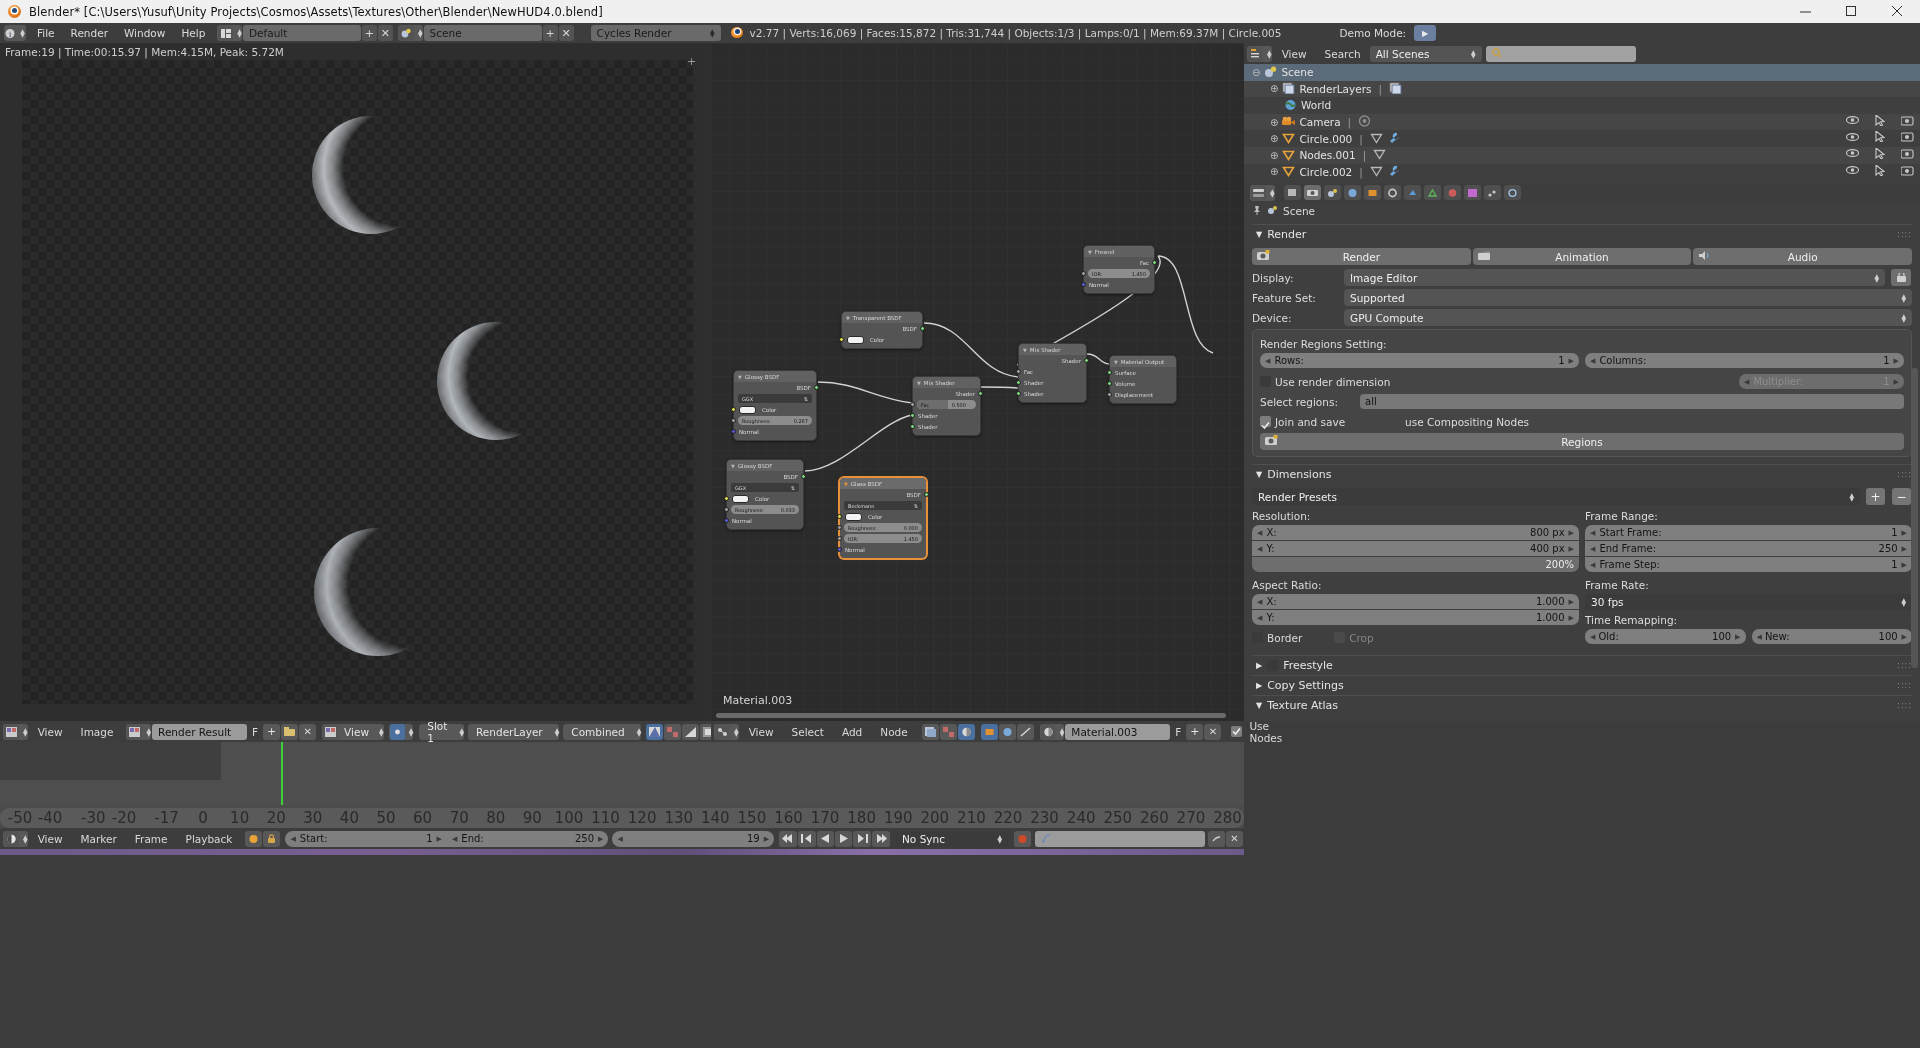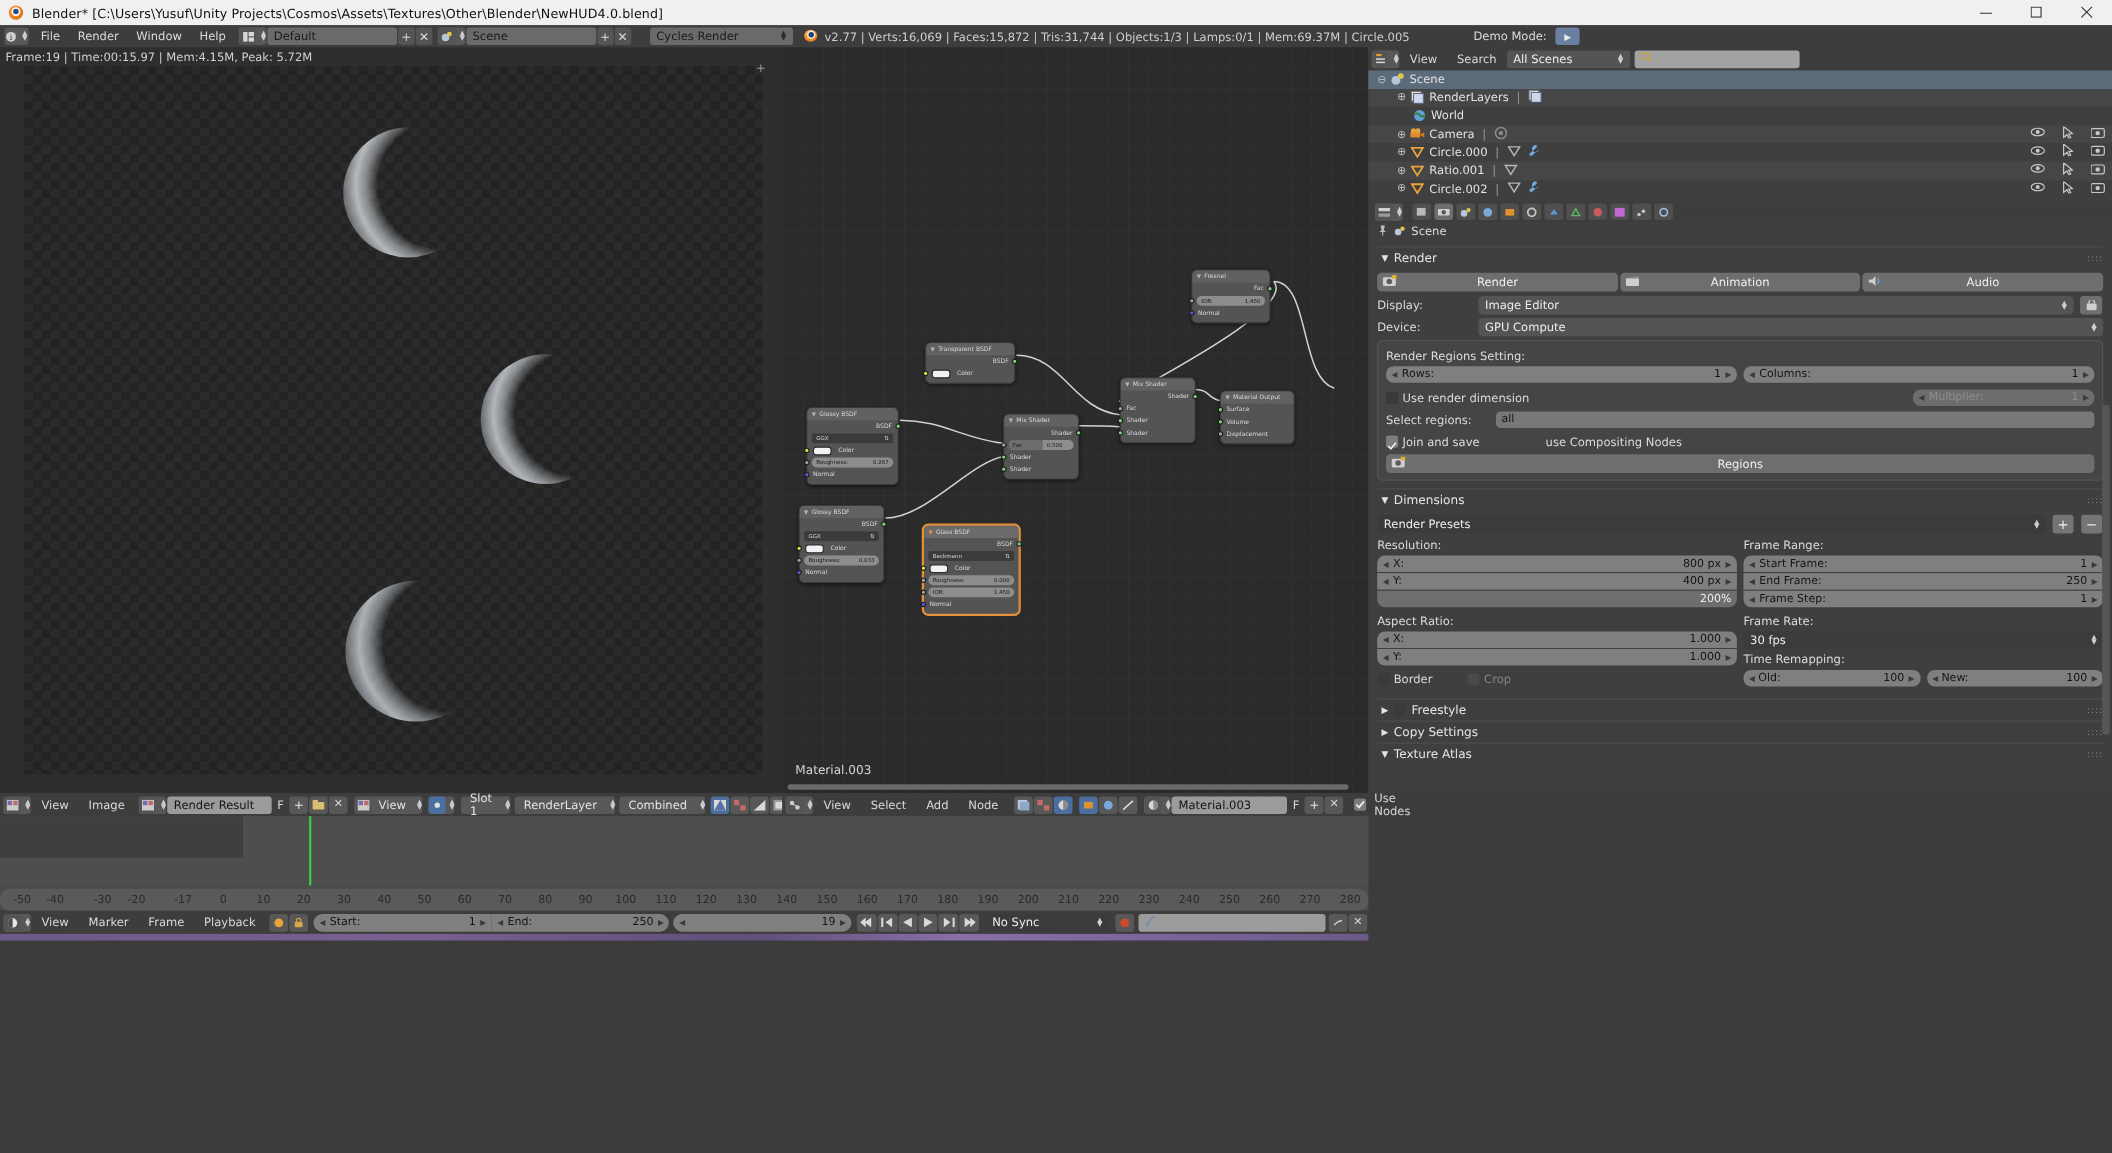--- a/index.html
+++ b/index.html
@@ -142,21 +142,21 @@
   .grpttl { font-size:10.5px; color:#dcdcdc; margin:2px 0 3px; }
 
   
   #imghdr { position:absolute; left:0; top:721px; width:711px; height:21px; }
   #nodehdr { position:absolute; left:711px; top:721px; width:533px; height:21px; }
   #timeline { position:absolute; left:0; top:742px; width:1244px; height:86px; background:#4b4b4b; }
   #tlrow { position:absolute; left:0; top:0; width:1244px; height:63px; background:#4e4e4e; }
   #tlcache { position:absolute; left:0; top:0; width:221px; height:38px; background:#3f3f3f; }
   #tlruler { position:absolute; left:0; bottom:0; width:1244px; height:20px; background:#5a5a5a;
      border-radius:9px; display:flex; align-items:center; }
-  #tlruler span { position:absolute; font-size:10px; color:#2a2a2a; transform:translateX(-50%); }
+  #tlruler span { position:absolute; font-size:15px; color:#2a2a2a; transform:translateX(-50%); }
   #playhead { position:absolute; left:281px; top:0; width:2px; height:63px; background:#3ad13a; }
   #tlhdr { position:absolute; left:0; top:828px; width:1244px; height:21px; }
   #tlstrip { position:absolute; left:0; top:849px; width:1244px; height:6px;
      background:linear-gradient(to right,#6b5a8a 0%,#7a5f93 30%,#5f4f7a 55%,#8a6fa8 70%,#6b5a8a 100%); }
   #propscroll { position:absolute; right:2px; top:185px; width:7px; height:300px; background:#565656;
      border-radius:3px; }
 </style>
 </head>
 <body>
 
@@ -608,21 +608,21 @@
               <circle cx="6" cy="6" r="2" fill="#c8c8c8"></circle>
             </svg></span>
         </span>
       </div>
       <div class="orow alt">
         <span style="width:26px"></span>
         <span style="color:#bcbcbc;font-size:10px;margin-right:4px;">⊕</span>
         <span class="oicon"><svg width="13" height="12">
             <path d="M1.5 2.5 L11.5 2.5 L6.5 10.5 Z" fill="none" stroke="#e8a33a" stroke-width="1.6"></path>
           </svg></span>
-        <span>Ratio.001</span>
+        <span>Nodes.001</span>
         <span style="color:#9a9a9a;margin:0 7px;">|</span>
         <span><svg width="13" height="12">
             <path d="M1.5 2.5 L11.5 2.5 L6.5 10.5 Z" fill="none" stroke="#b8b8b8" stroke-width="1.3"></path>
           </svg></span>
         <span class="otools">
           <span><svg width="13" height="10">
               <ellipse cx="6.5" cy="5" rx="6" ry="3.4" fill="none" stroke="#c8c8c8" stroke-width="1.1"></ellipse>
               <circle cx="6.5" cy="5" r="1.8" fill="#c8c8c8"></circle>
             </svg></span>
           <span><svg width="10" height="11">
@@ -799,20 +799,27 @@
         <span class="plbl">Display:</span>
         <div class="pdrop">
           <span>Image Editor</span>
           <span class="updown">▲<br>▼</span>
         </div>
         <div class="ebtn" style="width:20px;height:17px;background:#6e6e6e;">
           <svg width="11" height="10">
               <rect x="1" y="3" width="9" height="6" rx="1" fill="#d0d0d0"></rect>
               <path d="M3 3 V1.8 A2.5 2.5 0 0 1 8 1.8 V3" fill="none" stroke="#d0d0d0" stroke-width="1.2"></path>
             </svg>
+        </div>
+      </div>
+      <div class="prow">
+        <span class="plbl">Feature Set:</span>
+        <div class="pdrop">
+          <span>Supported</span>
+          <span class="updown">▲<br>▼</span>
         </div>
       </div>
       <div class="prow">
         <span class="plbl">Device:</span>
         <div class="pdrop">
           <span>GPU Compute</span>
           <span class="updown">▲<br>▼</span>
         </div>
       </div>
 

